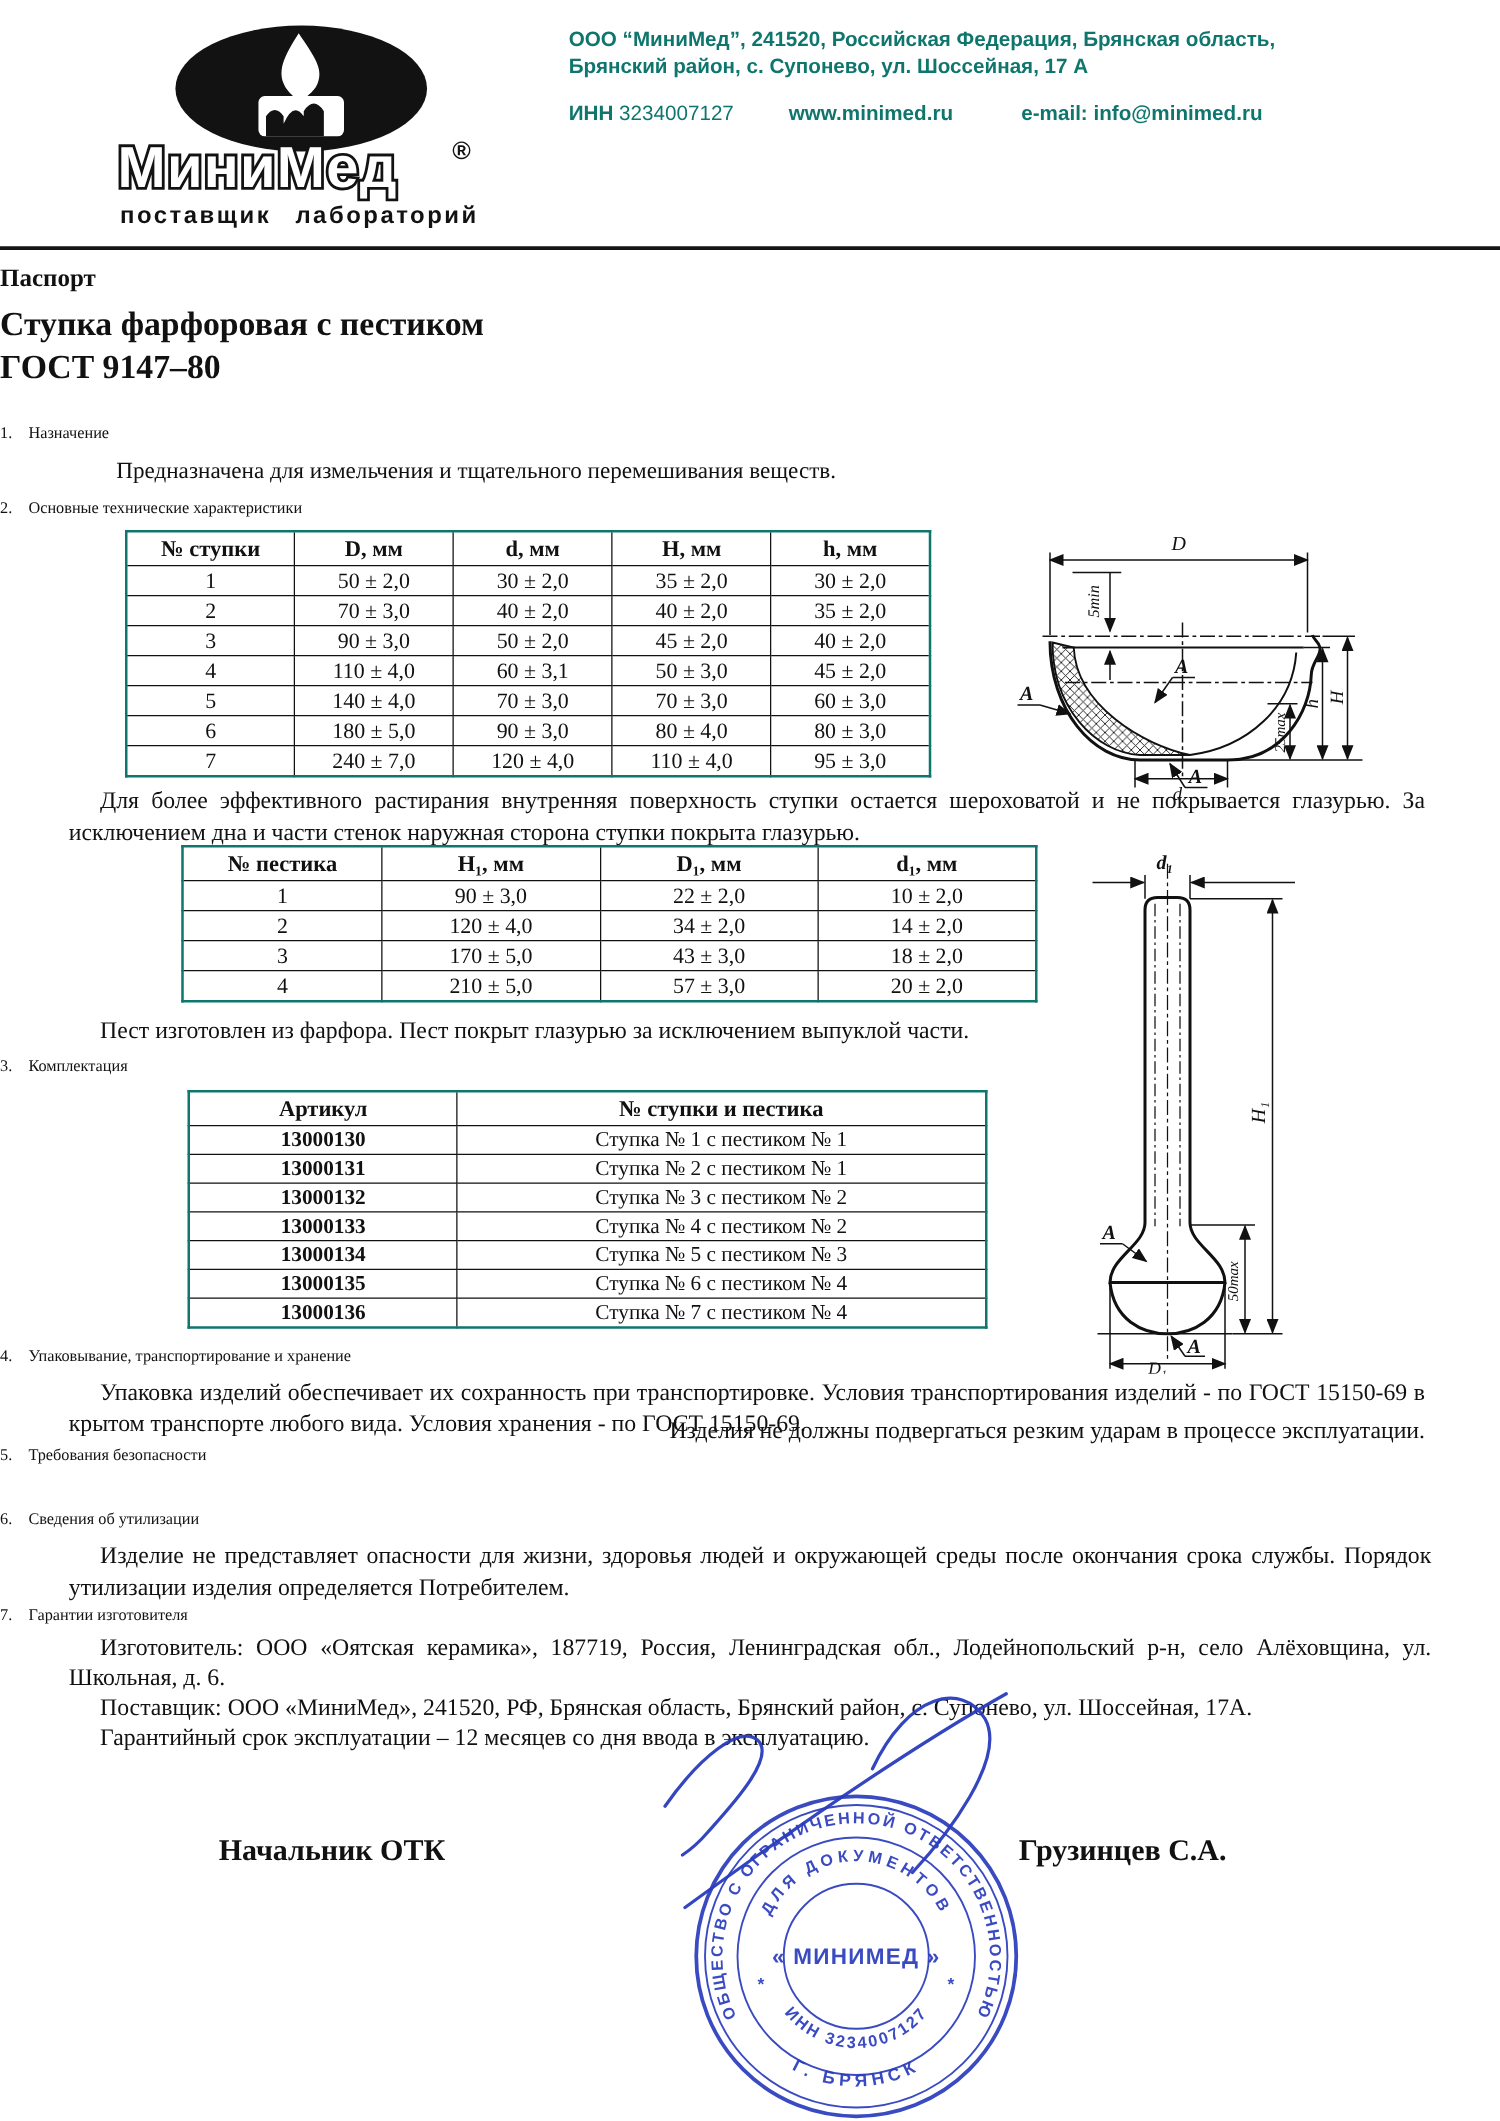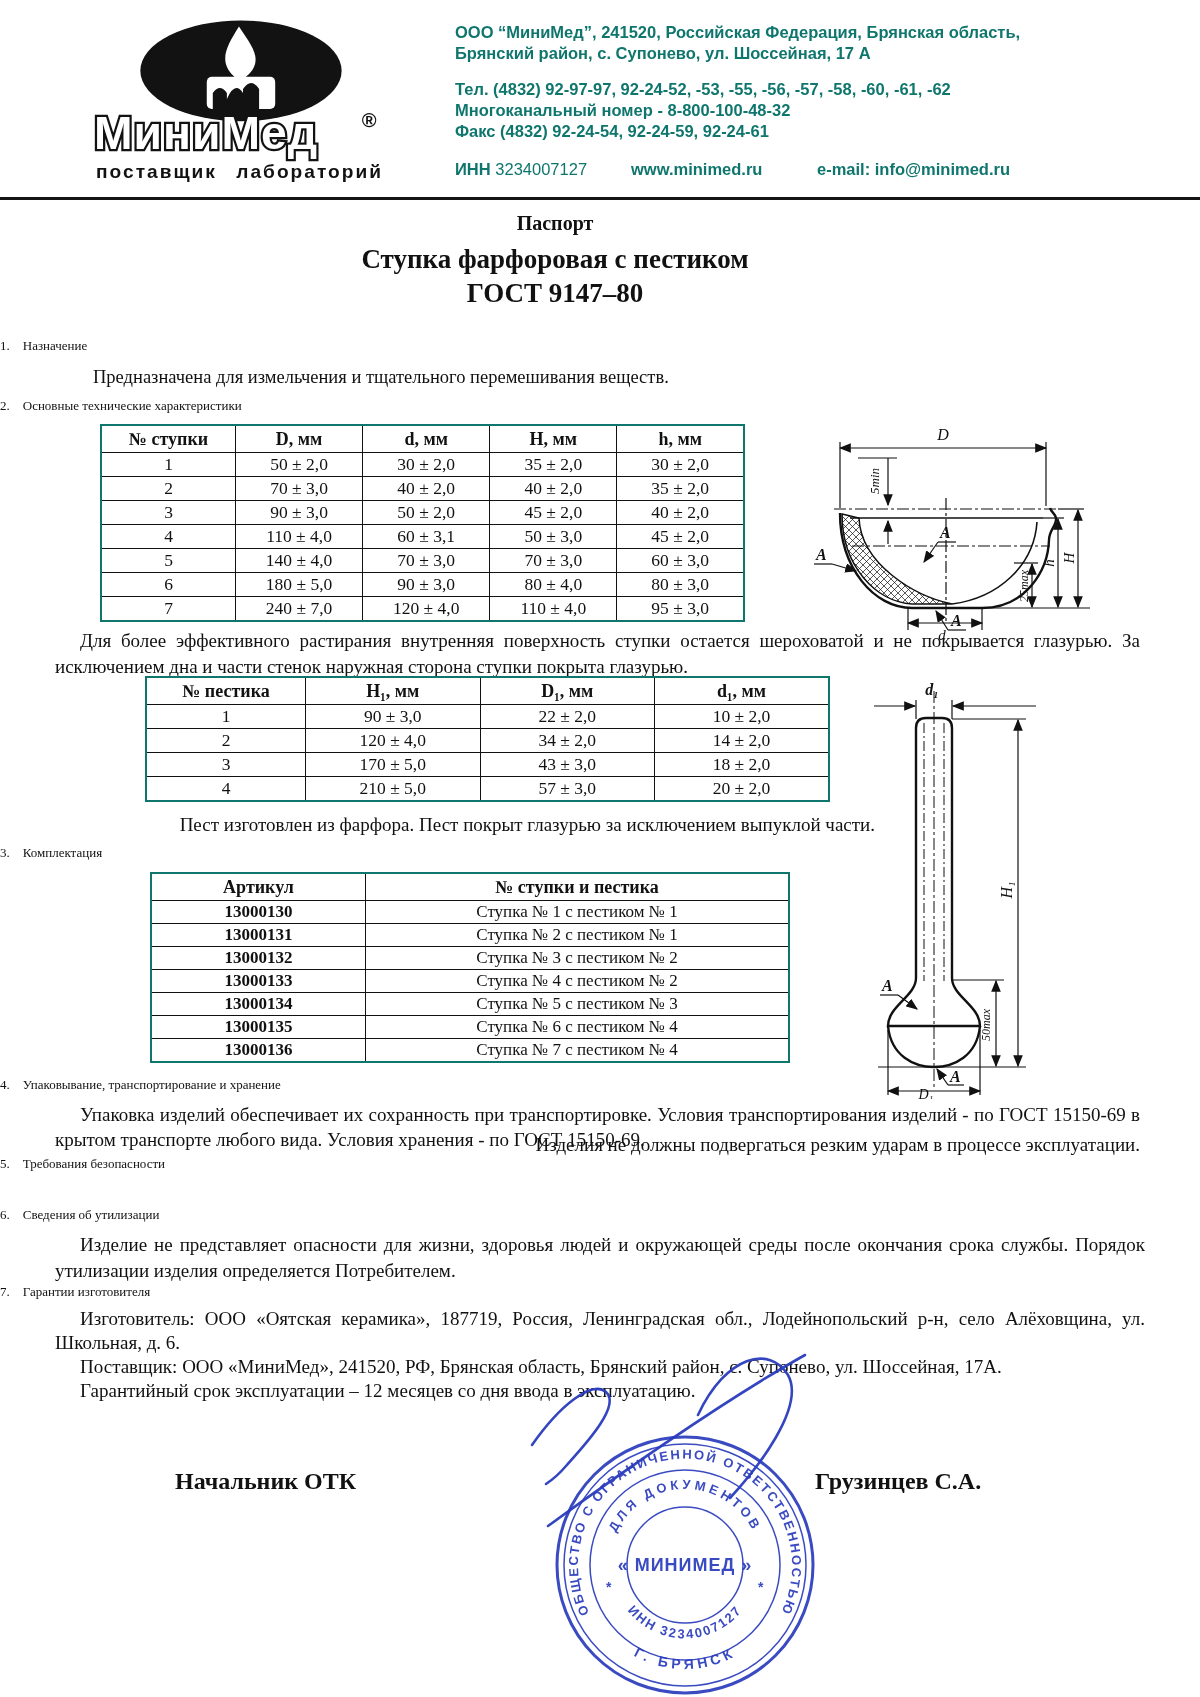--- a/index.html
+++ b/index.html
@@ -16,39 +16,39 @@
            fill:#121212;letter-spacing:2px;word-spacing:12px}
   #hinfo{left:455px;top:22px;width:680px;font-family:"Liberation Sans",sans-serif;
          font-size:16.5px;line-height:21px;color:#0f766e}
   #hinfo .phones{margin-top:15px}
   #hinfo .hrow{margin-top:17px;display:flex}
   #hinfo .hrow>div:nth-child(1){width:176px}
   #hinfo .hrow>div:nth-child(2){width:186px}
   #divider{left:0;top:197px;width:1200px;height:3px;background:#151515}
 
   
-  #titleblock{left:0;top:212px;width:1110px;text-align:center}
+  #titleblock{left:0;top:212px;width:1110px;}
   .t-doc{font-size:20px;font-weight:bold}
   .t-prod{font-size:27px;font-weight:bold;margin-top:9px}
   .t-gost{font-size:27px;font-weight:bold;margin-top:3px}
 
   .h{font-weight:normal;font-size:13px;text-align:left}
   .hg{margin-left:13px}
   #h1{left:0;top:338px;width:1134px}
   #h2{left:0;top:398px;width:890px}
   #h3{left:0;top:845px;width:940px}
   #h4{left:0;top:1077px;width:1020px}
   #h5{left:0;top:1156px;width:1154px}
   #h6{left:0;top:1207px;width:1200px}
   #h7{left:0;top:1284px;width:1150px}
 
   .p{font-size:19px;line-height:26px;text-align:justify;text-indent:25px}
   #s1body{left:55px;top:364px;width:1090px;text-indent:38px;text-align:left;font-size:18.5px}
   #note1{left:55px;top:628px;width:1085px}
-  #note2{left:55px;top:812px;width:820px;text-align:right}
+  #note2{left:55px;top:812px;width:820px;text-align:left}
   #s4body{left:55px;top:1102px;width:1085px;line-height:25px}
   #s5body{left:55px;top:1132px;width:1085px;text-align:right}
   #s6body{left:55px;top:1232px;width:1090px}
   #s7block{left:55px;top:1307px;width:1090px}
   #s7block .p{line-height:24px;margin:0}
 
   
   table{border-collapse:collapse;table-layout:fixed;background:#fff;border:2px solid #0f766e}
   th,td{border:1px solid #111;text-align:center;padding:0 4px;overflow:hidden}
   th{font-size:18px;height:26px}
@@ -86,25 +86,20 @@
     <path d="M124,94 L124,78 Q131,68 138,78 L138,84 Q146,66 154,78 L154,74 Q162,62 170,74 L170,94 Z" fill="#121212"></path>
     <text x="6" y="134" class="logotxt">МиниМед</text>
     <text x="272" y="112" font-size="20" font-weight="bold" fill="#121212" font-style="normal" font-family="Liberation Sans, sans-serif">®</text>
     <text x="8" y="163" class="logotag">поставщик лабораторий</text>
   </svg>
 
   <div id="hinfo" class="abs">
     <div class="addr b">
       <div>ООО “МиниМед”, 241520, Российская Федерация, Брянская область,</div>
       <div>Брянский район, с. Супонево, ул. Шоссейная, 17 А</div>
-    </div>
-    <div class="phones b">
-      <div>Тел. (4832) 92-97-97, 92-24-52, -53, -55, -56, -57, -58, -60, -61, -62</div>
-      <div>Многоканальный номер - 8-800-100-48-32</div>
-      <div>Факс (4832) 92-24-54, 92-24-59, 92-24-61</div>
     </div>
     <div class="hrow">
       <div><span class="b">ИНН</span> <span>3234007127</span></div>
       <div class="b">www.minimed.ru</div>
       <div class="b">e-mail: info@minimed.ru</div>
     </div>
   </div>
 
   <div id="divider" class="abs"></div>
 

